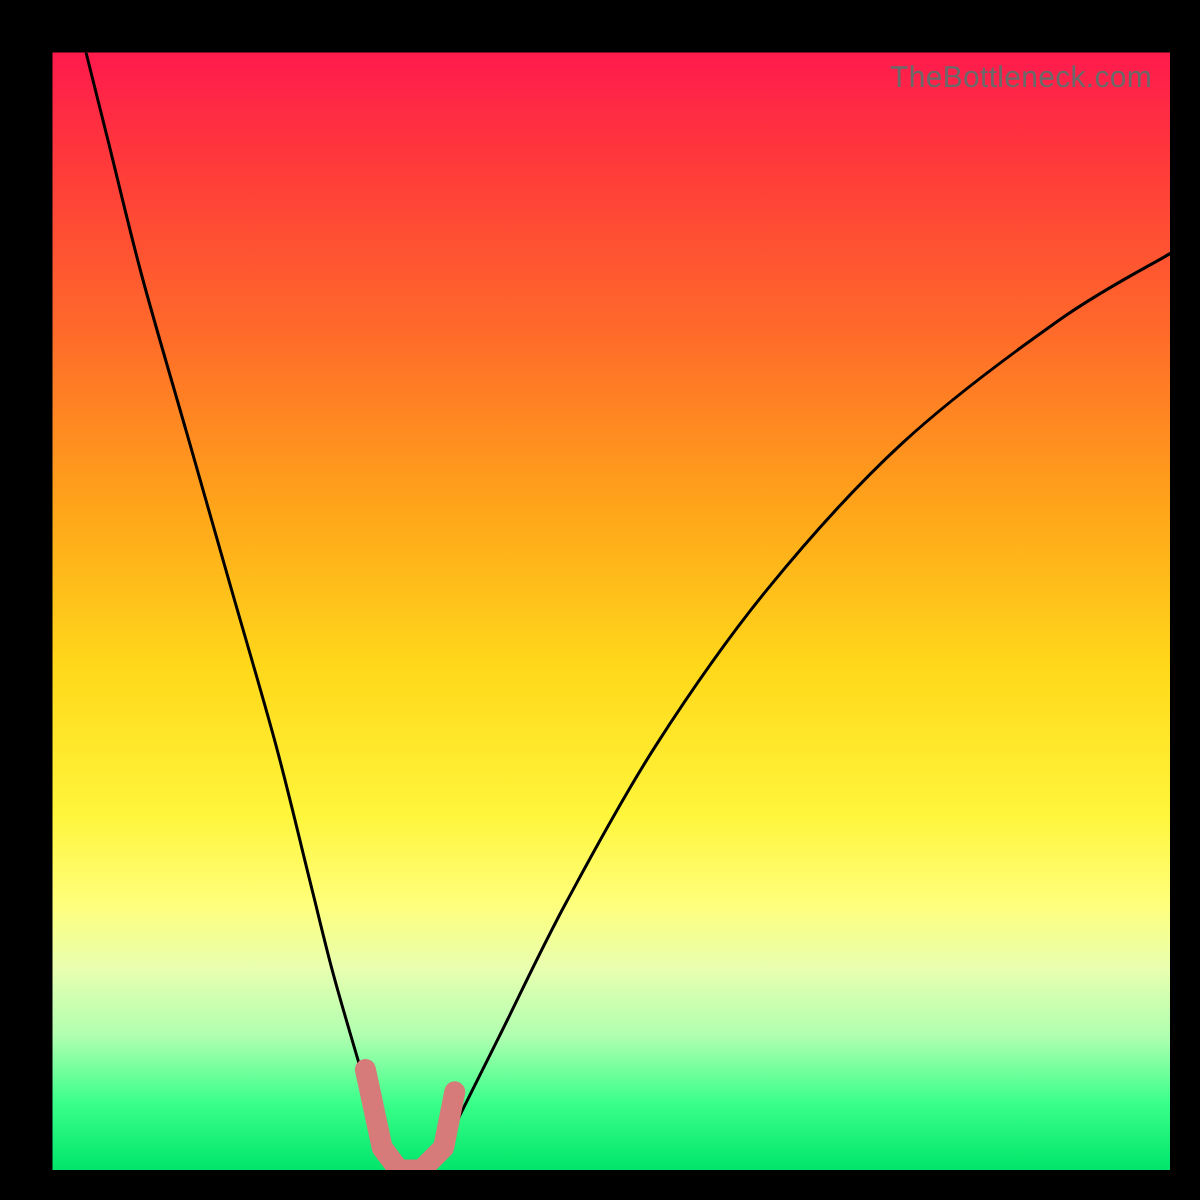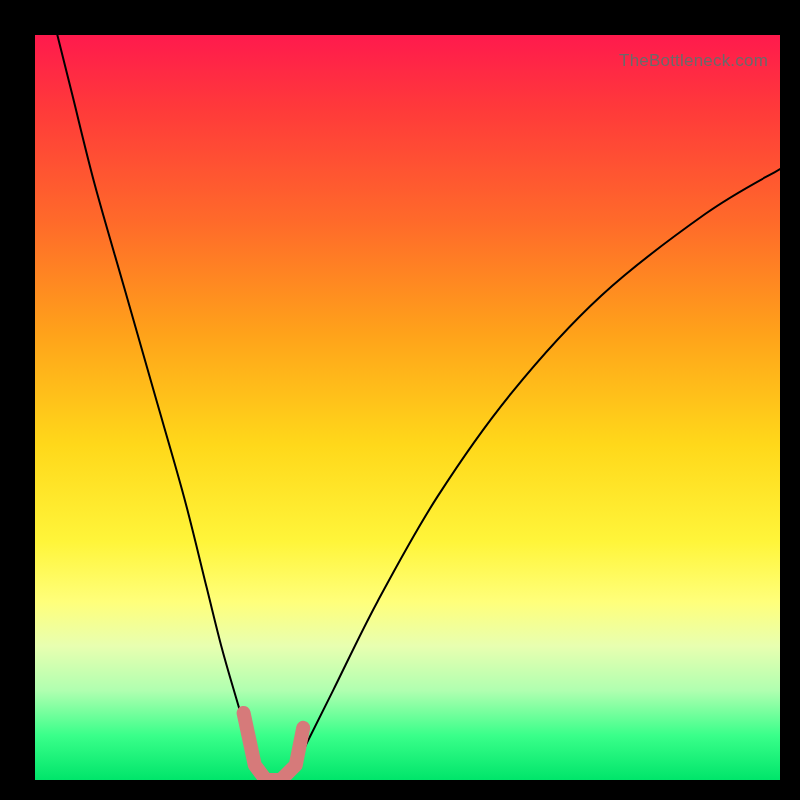--- a/index.html
+++ b/index.html
@@ -34,24 +34,24 @@
       #fff53a 68%,
       #ffff7a 76%,
       #e8ffb0 82%,
       #b0ffb0 88%,
       #3aff8a 94%,
       #00e56a 100%
     );
   }
   .watermark {
     position: absolute;
-    top: 16px;
+    top: 6px;
     right: 12px;
     color: #6a6a6a;
-    font-size: 17px;
+    font-size: 20px;
     font-weight: 500;
     letter-spacing: 0.2px;
     user-select: none;
   }
   svg.curves {
     position: absolute;
     left: 0;
     top: 0;
     width: 745px;
     height: 745px;

